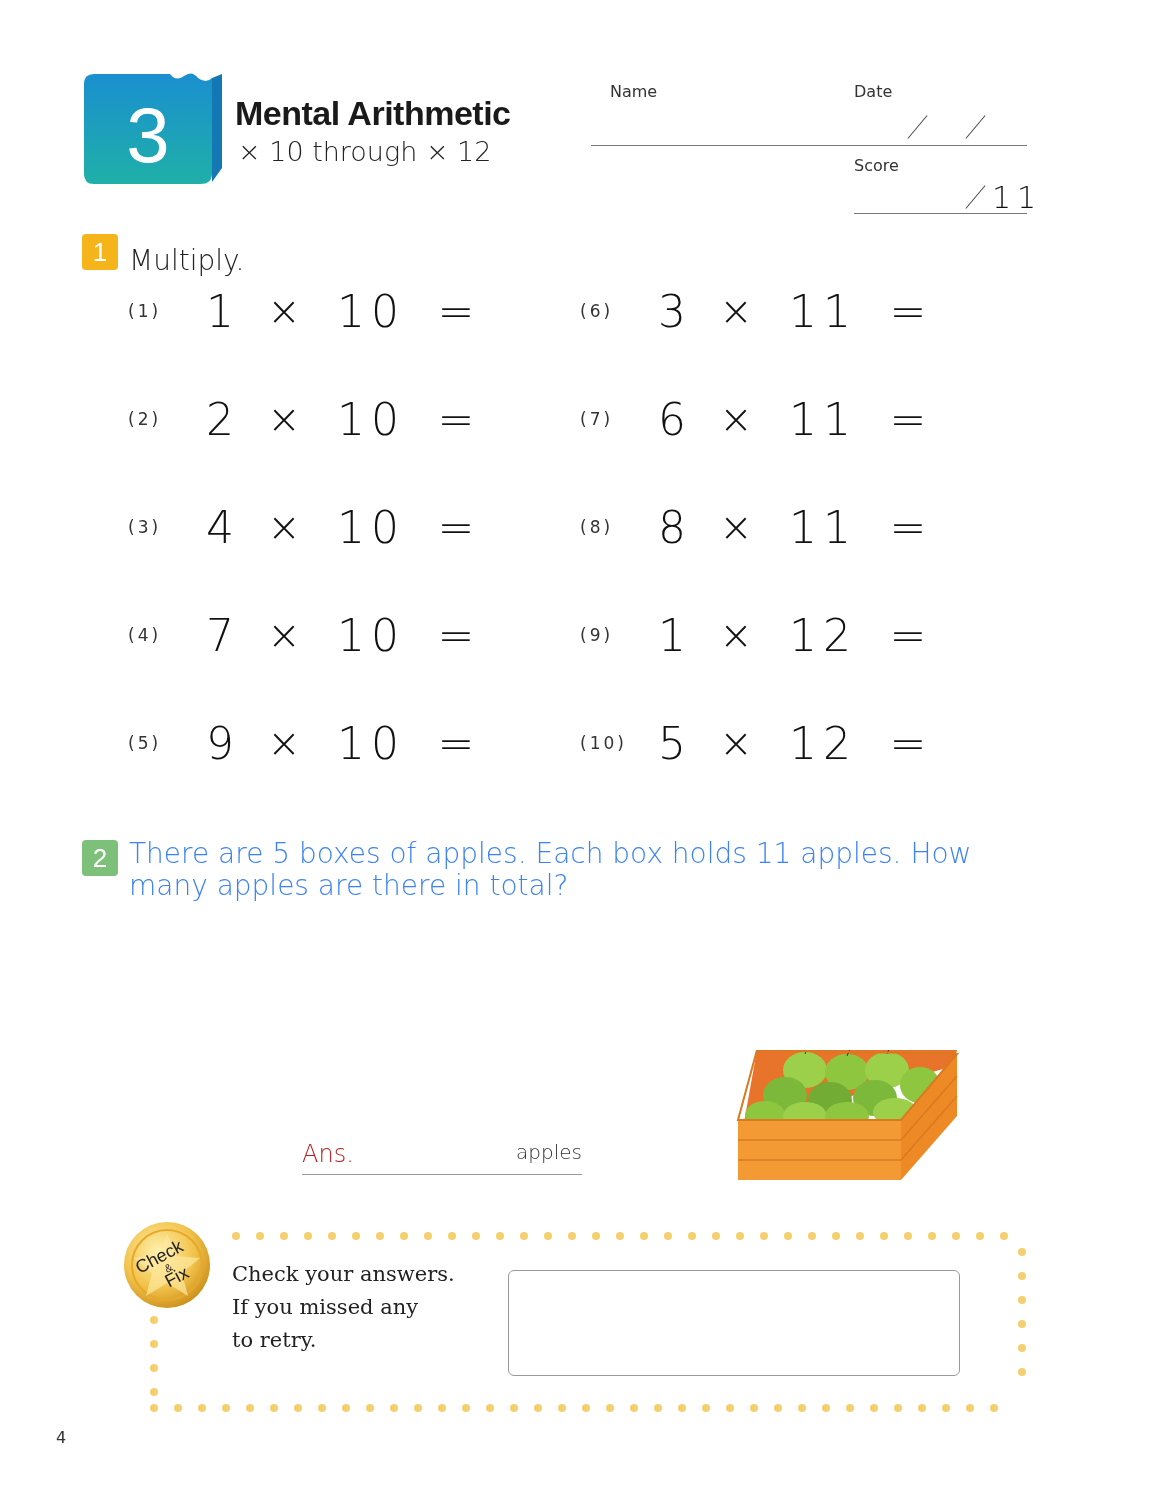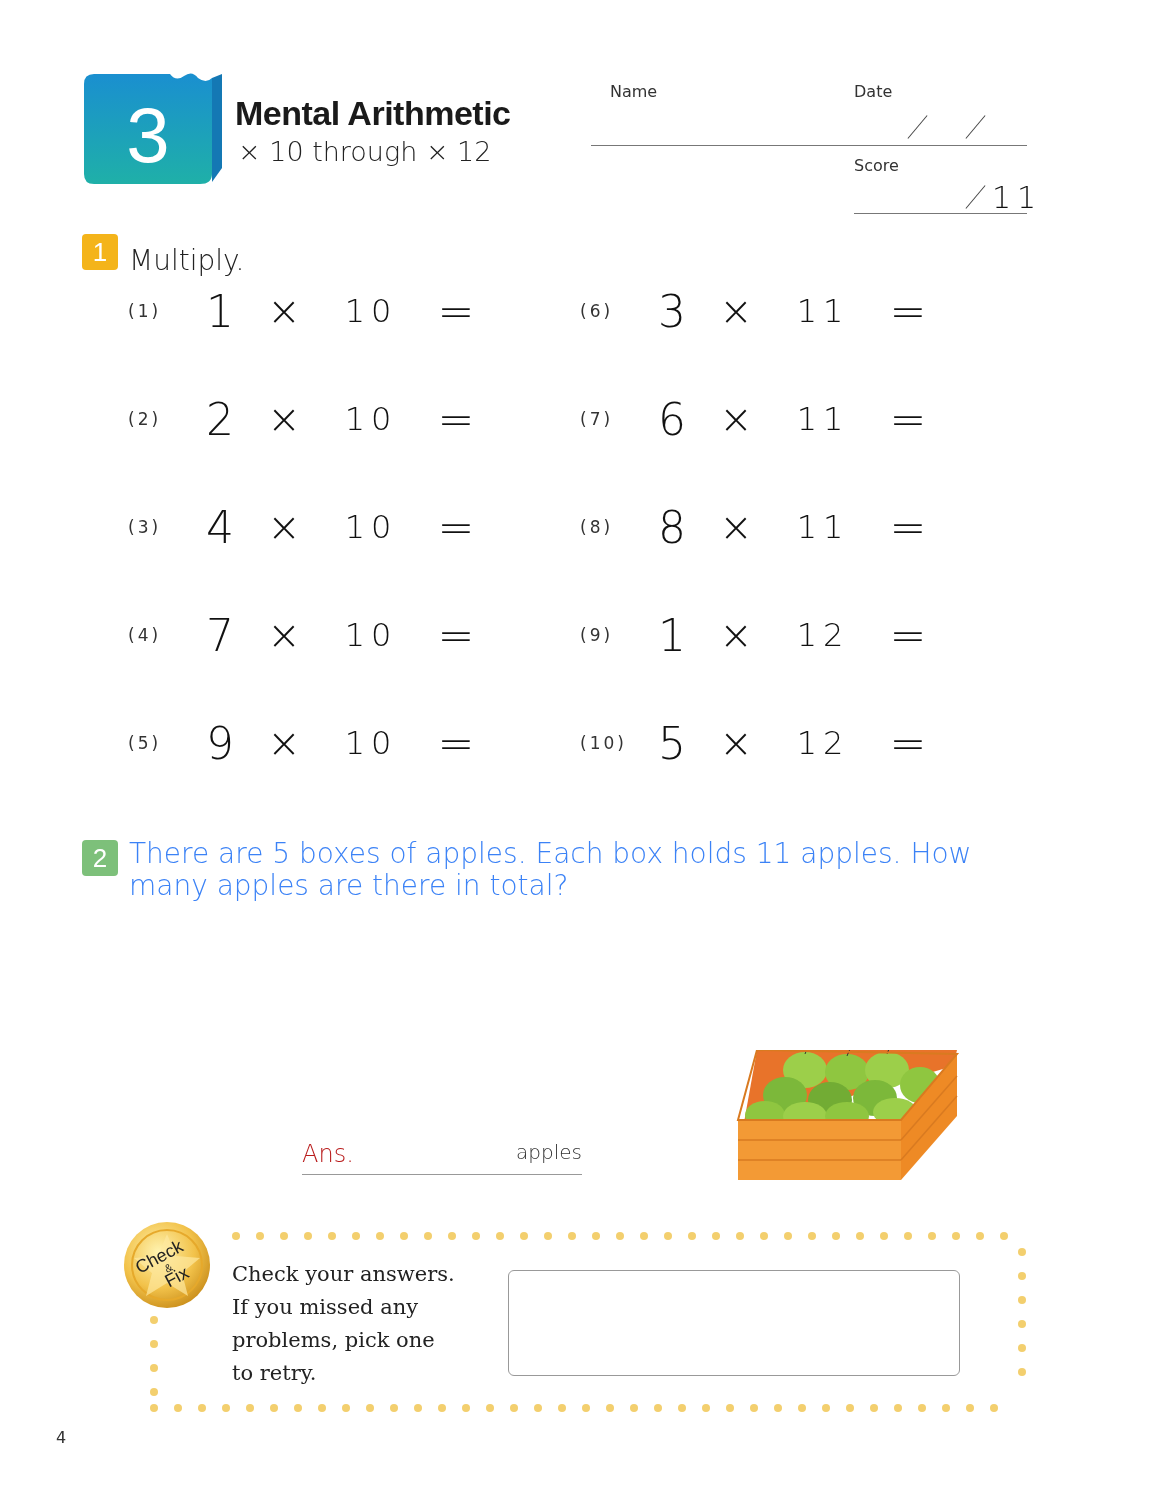--- a/index.html
+++ b/index.html
@@ -20,21 +20,21 @@
   .sec-num { width:36px; height:36px; border-radius:4px; color:#fff; font-size:26px; line-height:36px; text-align:center; font-family:"Liberation Sans", sans-serif; }
   .sec1 { left:82px; top:234px; background:#f4b41a; }
   .sec2 { left:82px; top:840px; background:#7dc07a; width:36px; height:36px; }
   .sec-title { font-size:28px; color:#222; font-weight:300; }
 
   
   .prob { height:60px; display:flex; align-items:center; }
   .pnum { width:60px; font-size:17px; color:#333; letter-spacing:3px; }
   .pa { width:64px; font-size:44px; text-align:center; color:#111; font-weight:300; }
   .px { width:64px; font-size:40px; text-align:center; color:#111; font-weight:300; }
-  .pb { width:110px; font-size:32px; text-align:center; color:#111; letter-spacing:6px; font-weight:300; }
+  .pb { width:110px; font-size:44px; text-align:center; color:#111; letter-spacing:6px; font-weight:300; }
   .peq { width:60px; font-size:44px; text-align:center; color:#111; font-weight:300; }
 
   .word { left:129px; top:838px; width:910px; font-size:28px; line-height:32px; color:#3b82f6; font-weight:300; }
 
   .ans { left:302px; top:1140px; width:280px; height:34px; border-bottom:1px solid #999; }
   .ans-l { left:0; top:0; font-size:24px; color:#b91c1c; font-weight:300; }
   .ans-r { right:0; top:0; font-size:20px; color:#333; font-weight:300; }
 
   .crate { left:735px; top:1050px; width:225px; height:132px; }
 
@@ -284,18 +284,17 @@
   <polygon points="45,14 54,36 78,38 60,53 66,76 45,63 24,76 30,53 12,38 36,36" fill="#fde8a0" opacity="0.7"></polygon>
   <g transform="rotate(-28 45 45)" font-family="Liberation Sans, sans-serif" text-anchor="middle" fill="#222">
     <text x="42" y="40" font-size="18">Check</text>
     <text x="45" y="52" font-size="11">&amp;</text>
     <text x="48" y="66" font-size="18">Fix</text>
   </g>
 </svg>
 <div class="abs check-text">
   <div>Check your answers.</div>
   <div>If you missed any</div>
-  <div>problems, pick one</div>
   <div>to retry.</div>
 </div>
 <div class="abs retry-box"></div>
 
 <div class="abs page-num">4</div>
 
 </body></html>

